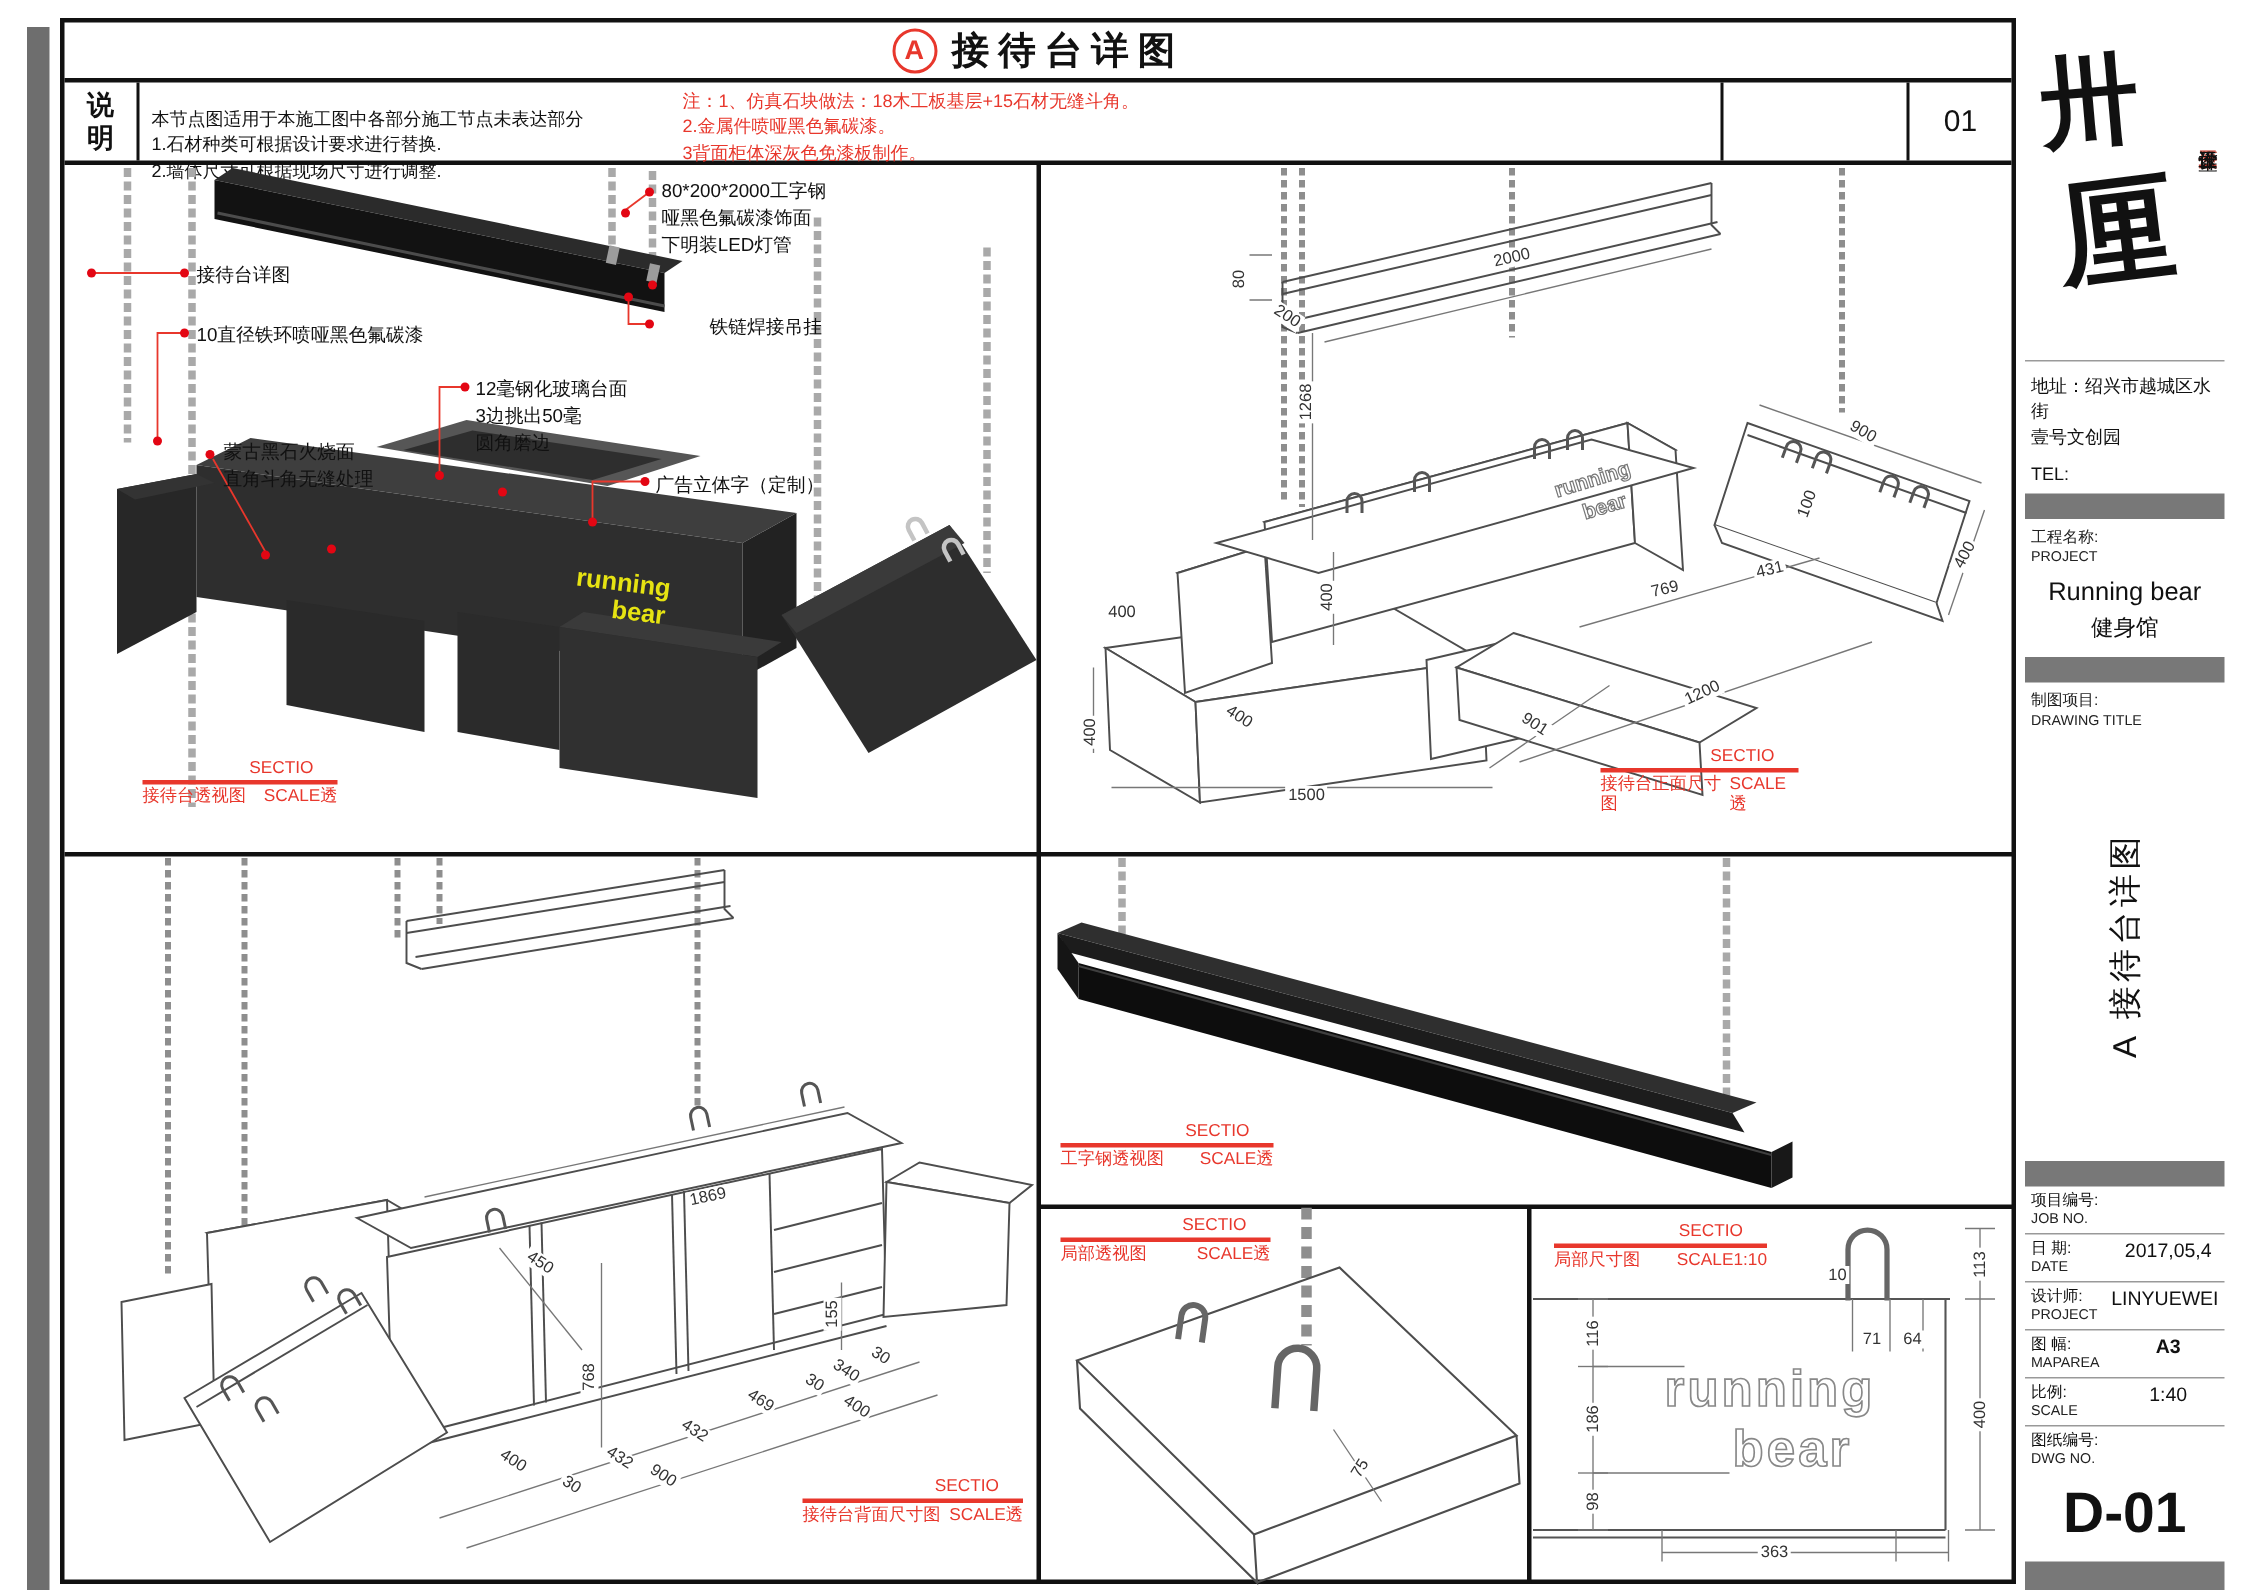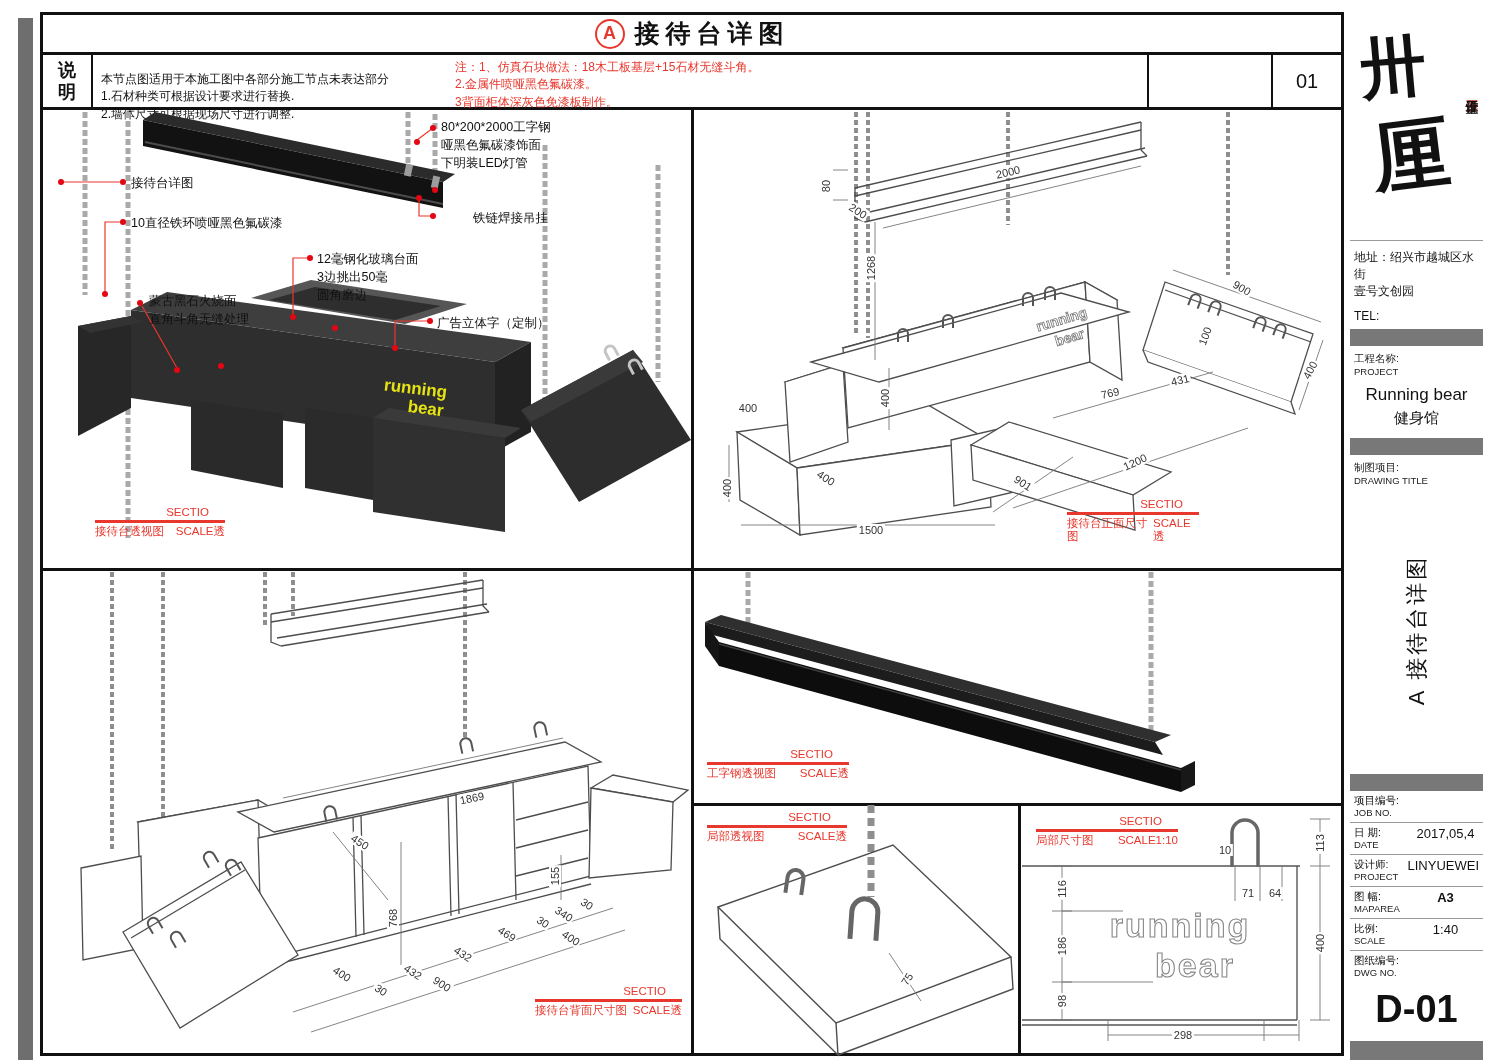--- a/index.html
+++ b/index.html
@@ -425,21 +425,21 @@
       <text x="175" y="172" text-anchor="middle" font-size="34" font-weight="bold" letter-spacing="2" fill="#fff" stroke="#888" stroke-width="1.1">bear</text>
     </svg>
     <span class="dim" style="left:205px;top:45px;">10</span>
     <span class="dim" style="left:300px;top:38px;--r:-90deg">113</span>
     <span class="dim" style="left:42px;top:84px;--r:-90deg">116</span>
     <span class="dim" style="left:42px;top:141px;--r:-90deg">186</span>
     <span class="dim" style="left:42px;top:196px;--r:-90deg">98</span>
     <span class="dim" style="left:228px;top:88px;">71</span>
     <span class="dim" style="left:255px;top:88px;">64</span>
     <span class="dim" style="left:300px;top:138px;--r:-90deg">400</span>
-    <span class="dim" style="left:163px;top:230px;">298</span>
+    <span class="dim" style="left:163px;top:230px;">363</span>
     <span class="dim" style="left:261px;top:242px;margin-top:40px;">90</span>
     <div class="cap" style="left:16px;top:10px;width:142px;">
       <div class="s">SECTIO</div>
       <div class="l"></div>
       <div class="r">
           <span>局部尺寸图</span>
           <span>SCALE1:10</span>
         </div>
     </div>
   </div>

